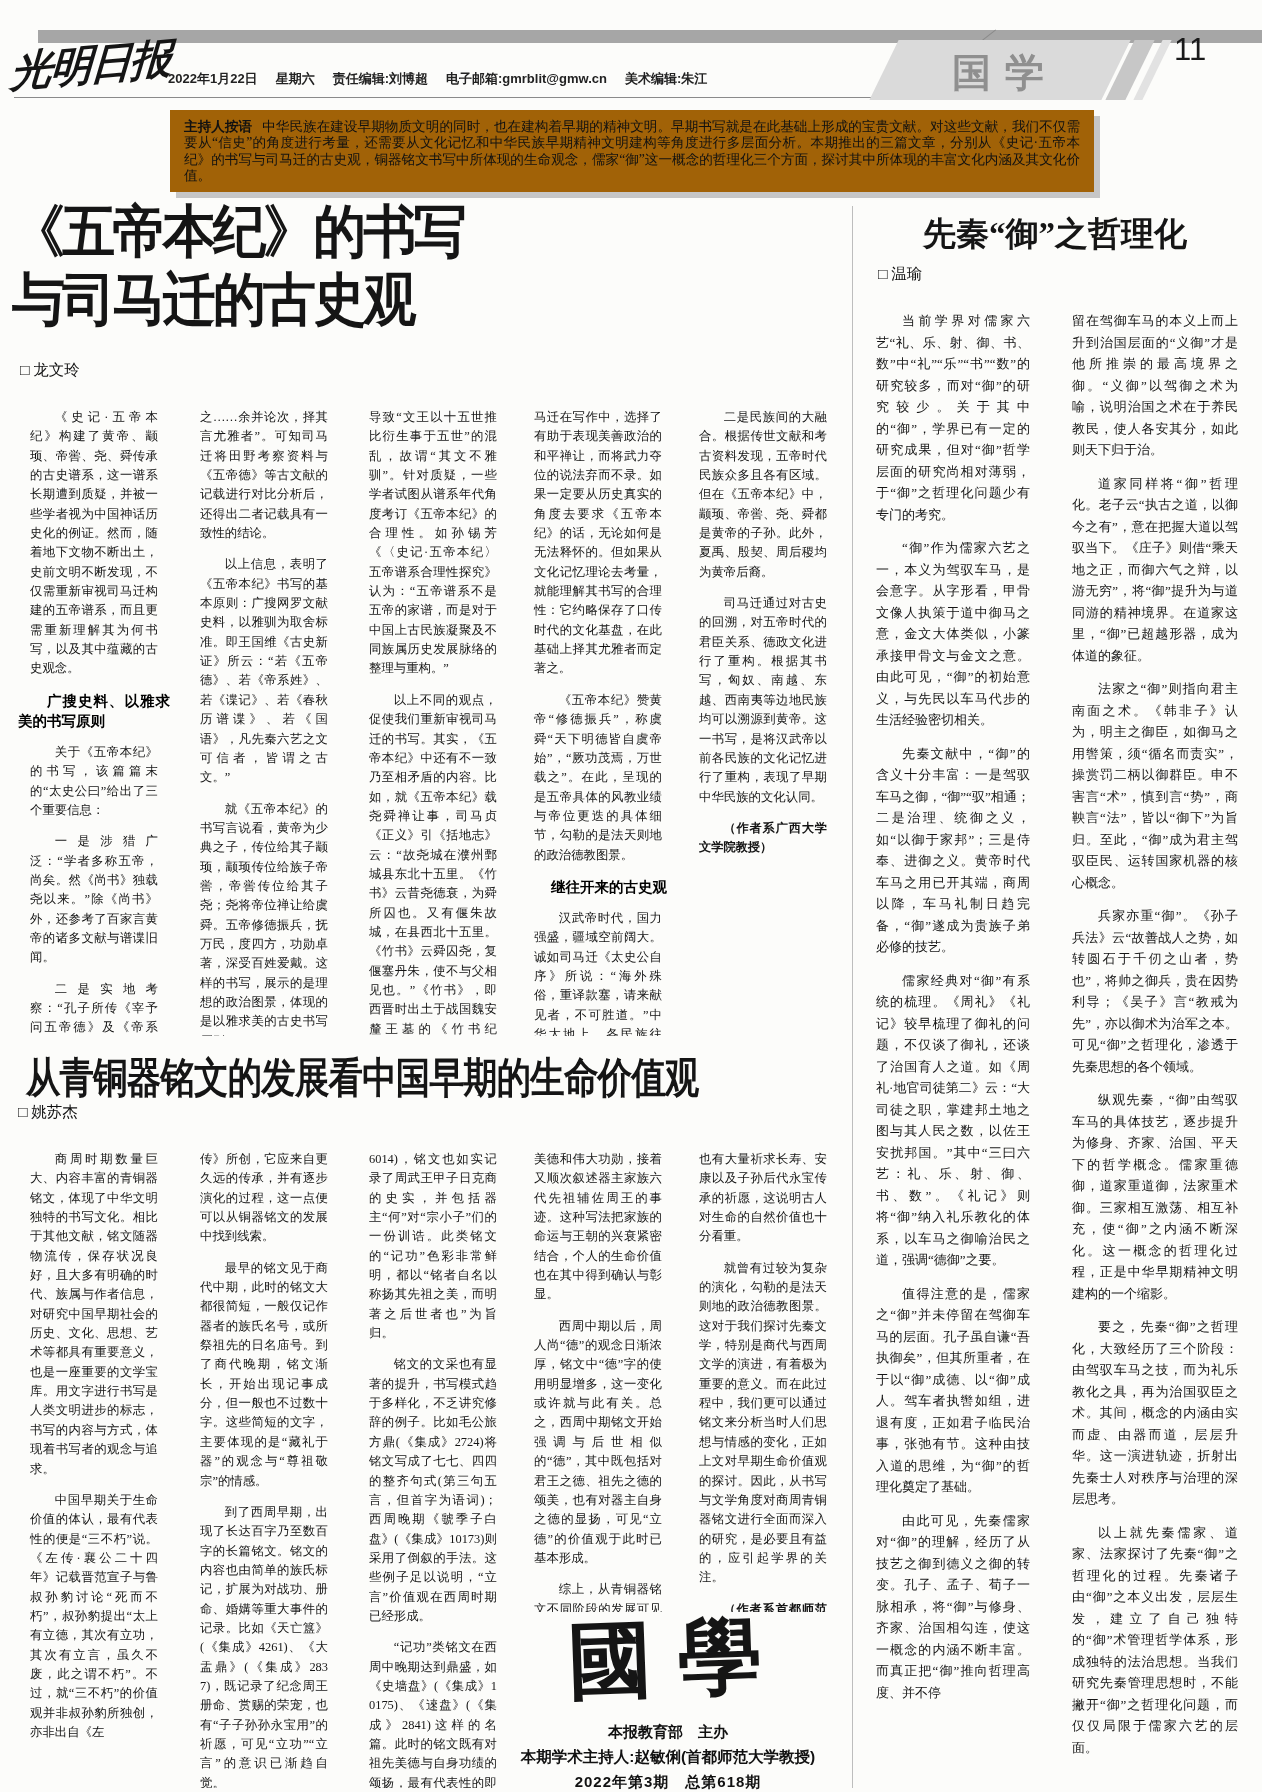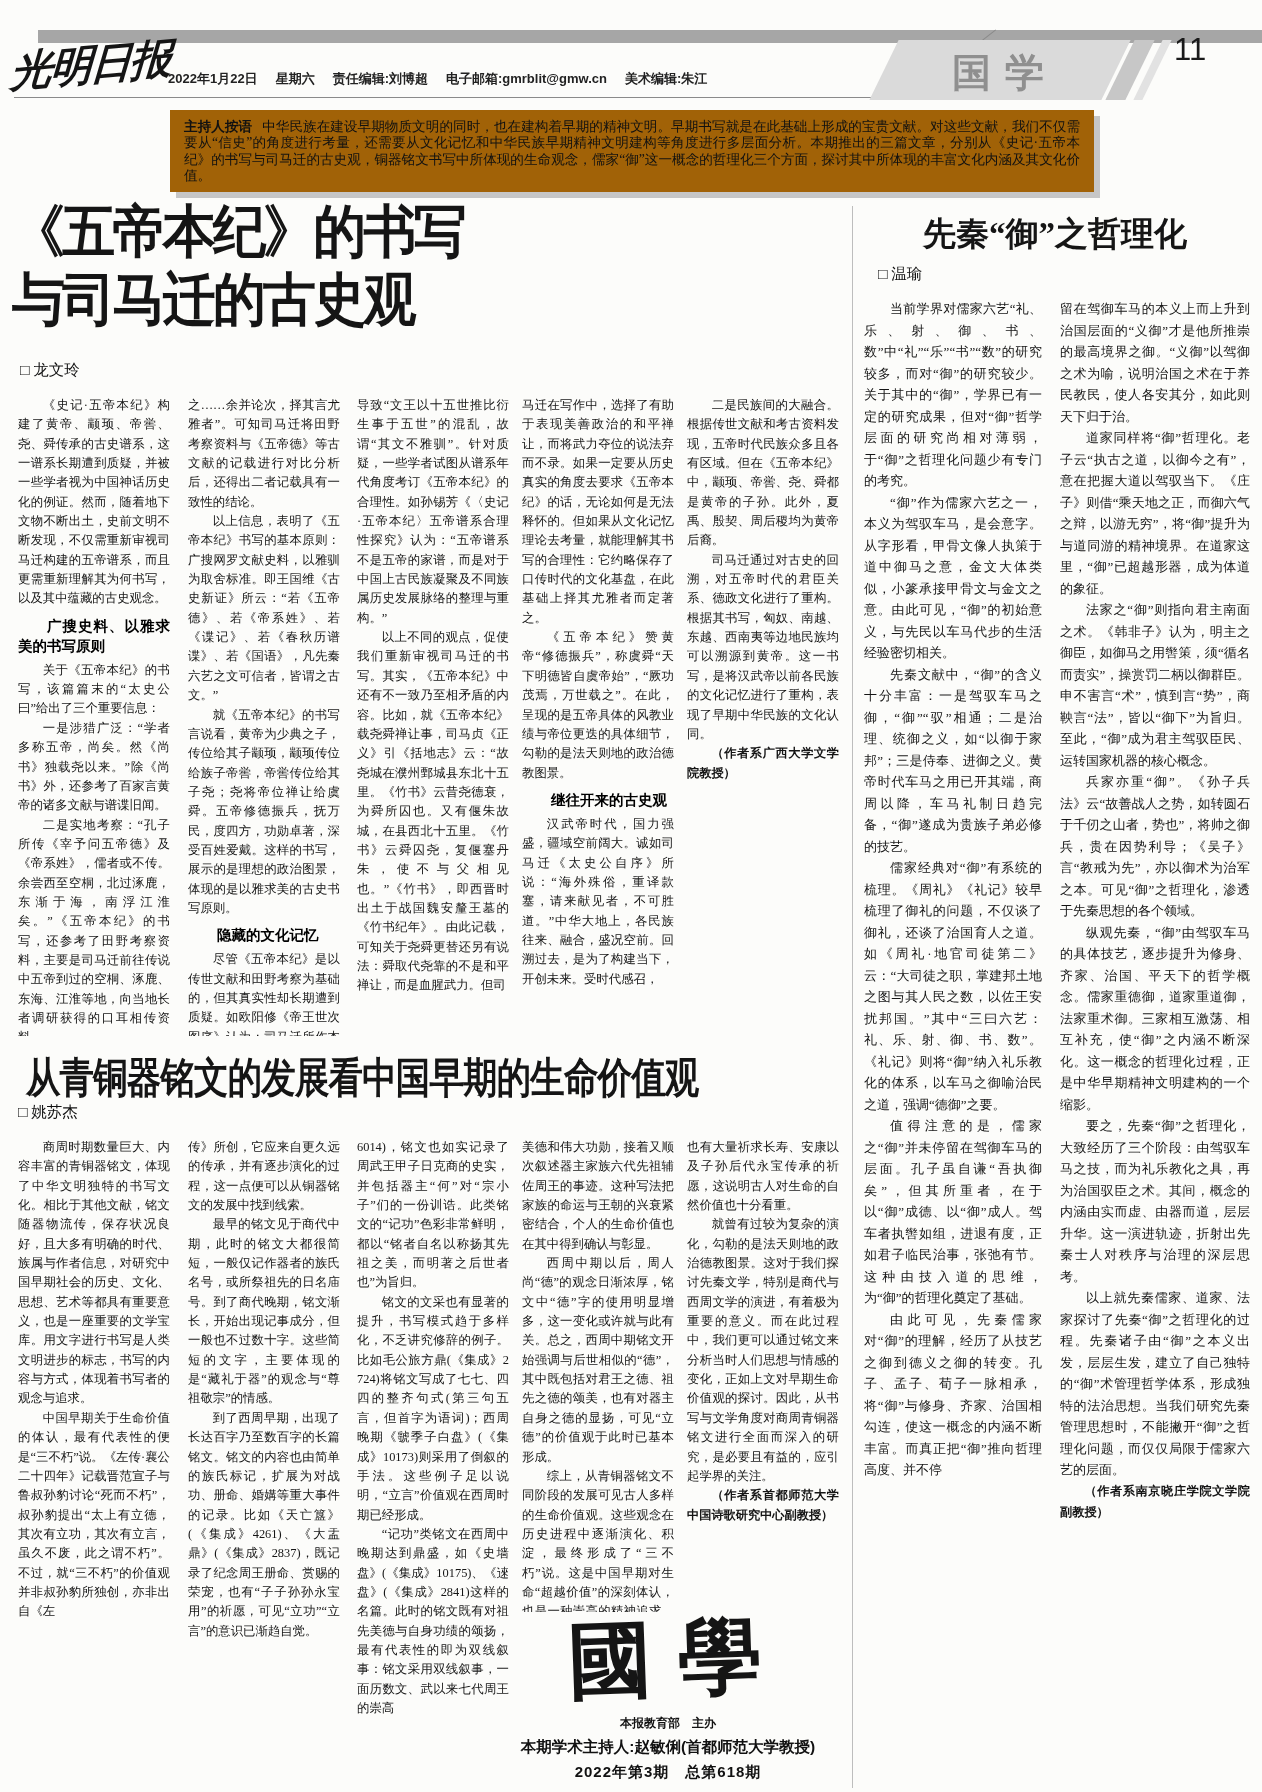--- a/index.html
+++ b/index.html
@@ -32,34 +32,34 @@
               letter-spacing:-3px;transform:scaleX(0.93);transform-origin:left top;white-space:nowrap;}
   .byline{font-size:15.5px;color:#111;}
   .byline-main{left:20px;top:360px;}
   .title-right{left:858px;top:212px;width:394px;text-align:center;font-size:33px;font-weight:800;white-space:nowrap;}
   .byline-right{left:866px;top:264px;padding-left:12px;}
   .title-bottom{left:26px;top:1050px;font-size:42px;font-weight:900;letter-spacing:-1px;
                 transform:scaleX(0.82);transform-origin:left top;white-space:nowrap;}
   .byline-bottom{left:18px;top:1102px;}
   
   .col{font-size:12.4px;line-height:19.35px;text-align:justify;overflow:hidden;word-break:break-all;}
-  .col p{margin:0;text-indent:2em;}
+  .col p{margin:12px;text-indent:2em;}
   .col p.cont{text-indent:0;}
   .col p.attr{font-weight:bold;font-family:"Liberation Sans",sans-serif;font-size:12.2px;}
   .col .col-head{font-family:"Liberation Sans",sans-serif;font-weight:bold;font-size:14.5px;
                  line-height:20px;margin:7px 0 5px;text-indent:2em;color:#000;}
   .colR{font-size:13px;line-height:21.5px;}
   
   .vdiv{left:852px;top:206px;width:1px;height:1582px;background:#bdbdbd;}
   
   .jbox{left:500px;top:1616px;width:336px;height:172px;text-align:center;}
   .jlogo{font-size:84px;font-weight:900;letter-spacing:26px;line-height:86px;
          transform:rotate(-2deg);display:inline-block;margin-left:20px;}
   .jline{font-family:"Liberation Sans",sans-serif;font-weight:bold;color:#111;}
-  .jl1{font-size:12px;margin-top:13px;}
+  .jl1{font-size:15px;margin-top:21px;}
   .jl2{font-size:15.5px;margin-top:5px;}
   .jl3{font-size:15px;margin-top:5px;letter-spacing:1px;}
 </style>
 </head>
 <body>
 
 <div class="abs topbar"></div>
 <div class="abs masthead">光明日报</div>
 <div class="abs dateline">
   <span>2022年1月22日</span><span>星期六</span><span>责任编辑:刘博超</span><span>电子邮箱:gmrblit@gmw.cn</span><span>美术编辑:朱江</span>

